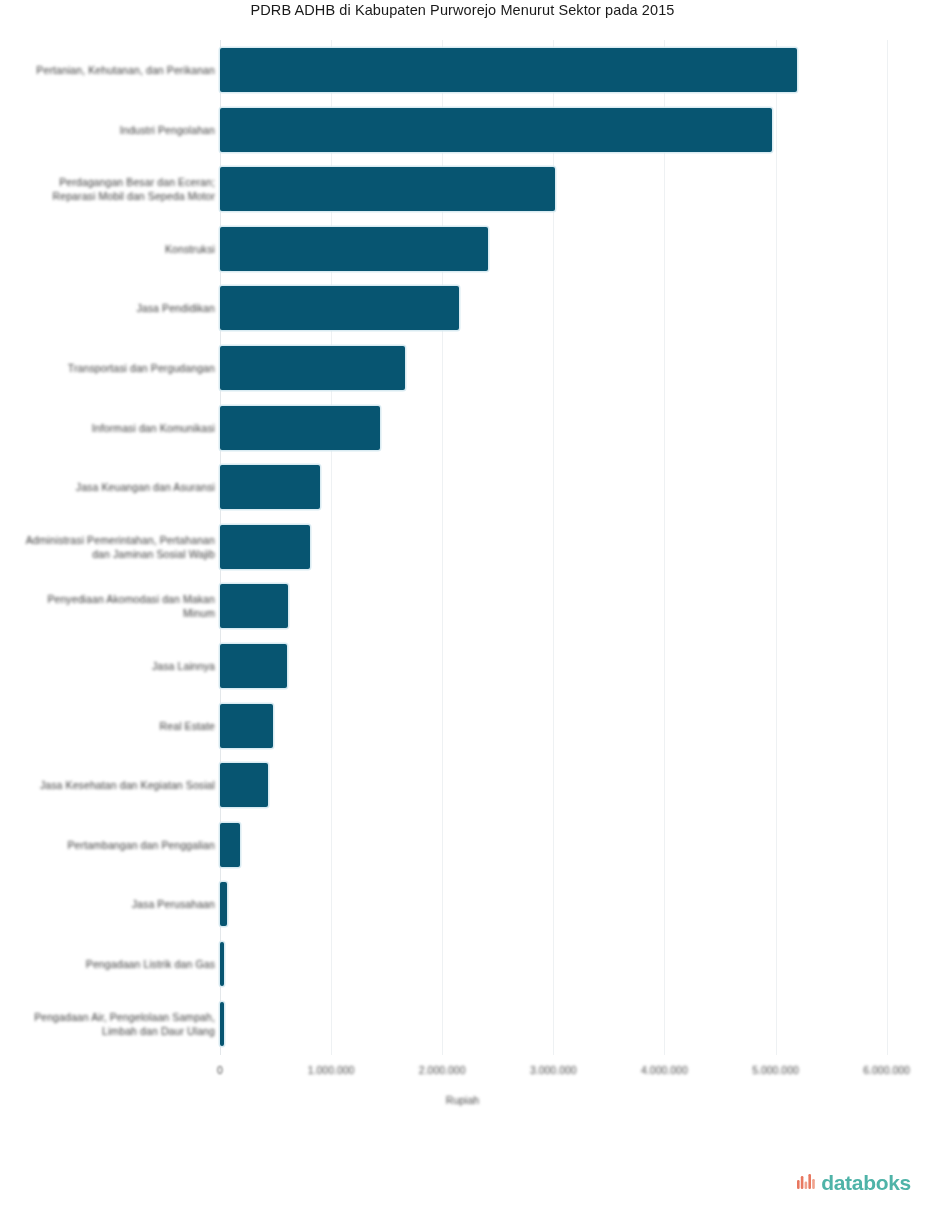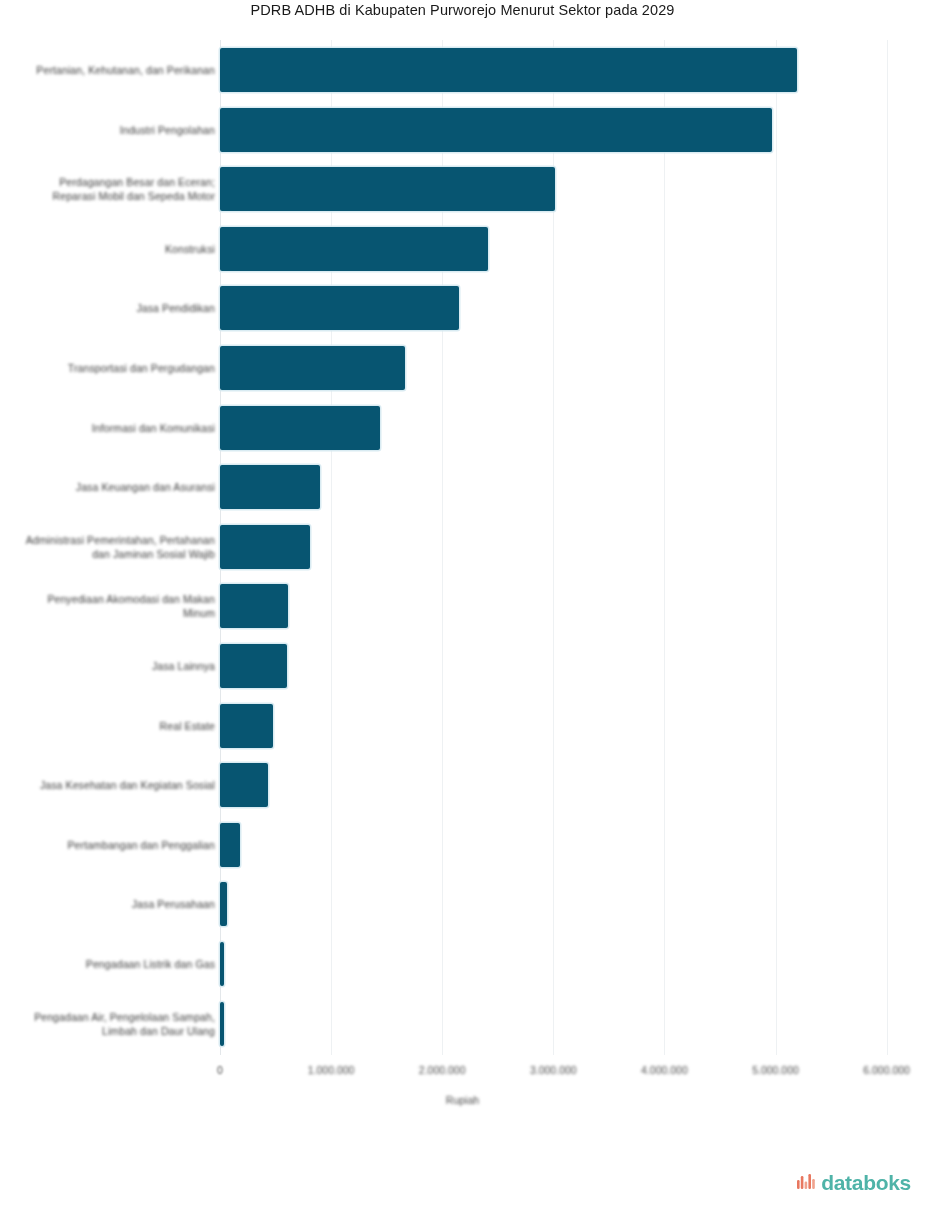--- a/index.html
+++ b/index.html
@@ -130,21 +130,21 @@
     font-size: 21px;
     font-weight: 700;
     color: #4fb3a8;
     letter-spacing: -0.3px;
     line-height: 22px;
   }
 </style>
 </head>
 <body>
 
-<div id="chart-title">PDRB ADHB di Kabupaten Purworejo Menurut Sektor pada 2029</div>
+<div id="chart-title">PDRB ADHB di Kabupaten Purworejo Menurut Sektor pada 2015</div>
 
 <div class="axis-baseline"></div>
 
 <div id="plot-area">
 
 <div class="gridline" style="left: 111.1px;"></div>
     <div class="gridline" style="left: 222.2px;"></div>
     <div class="gridline" style="left: 333.3px;"></div>
     <div class="gridline" style="left: 444.4px;"></div>
     <div class="gridline" style="left: 555.5px;"></div>

